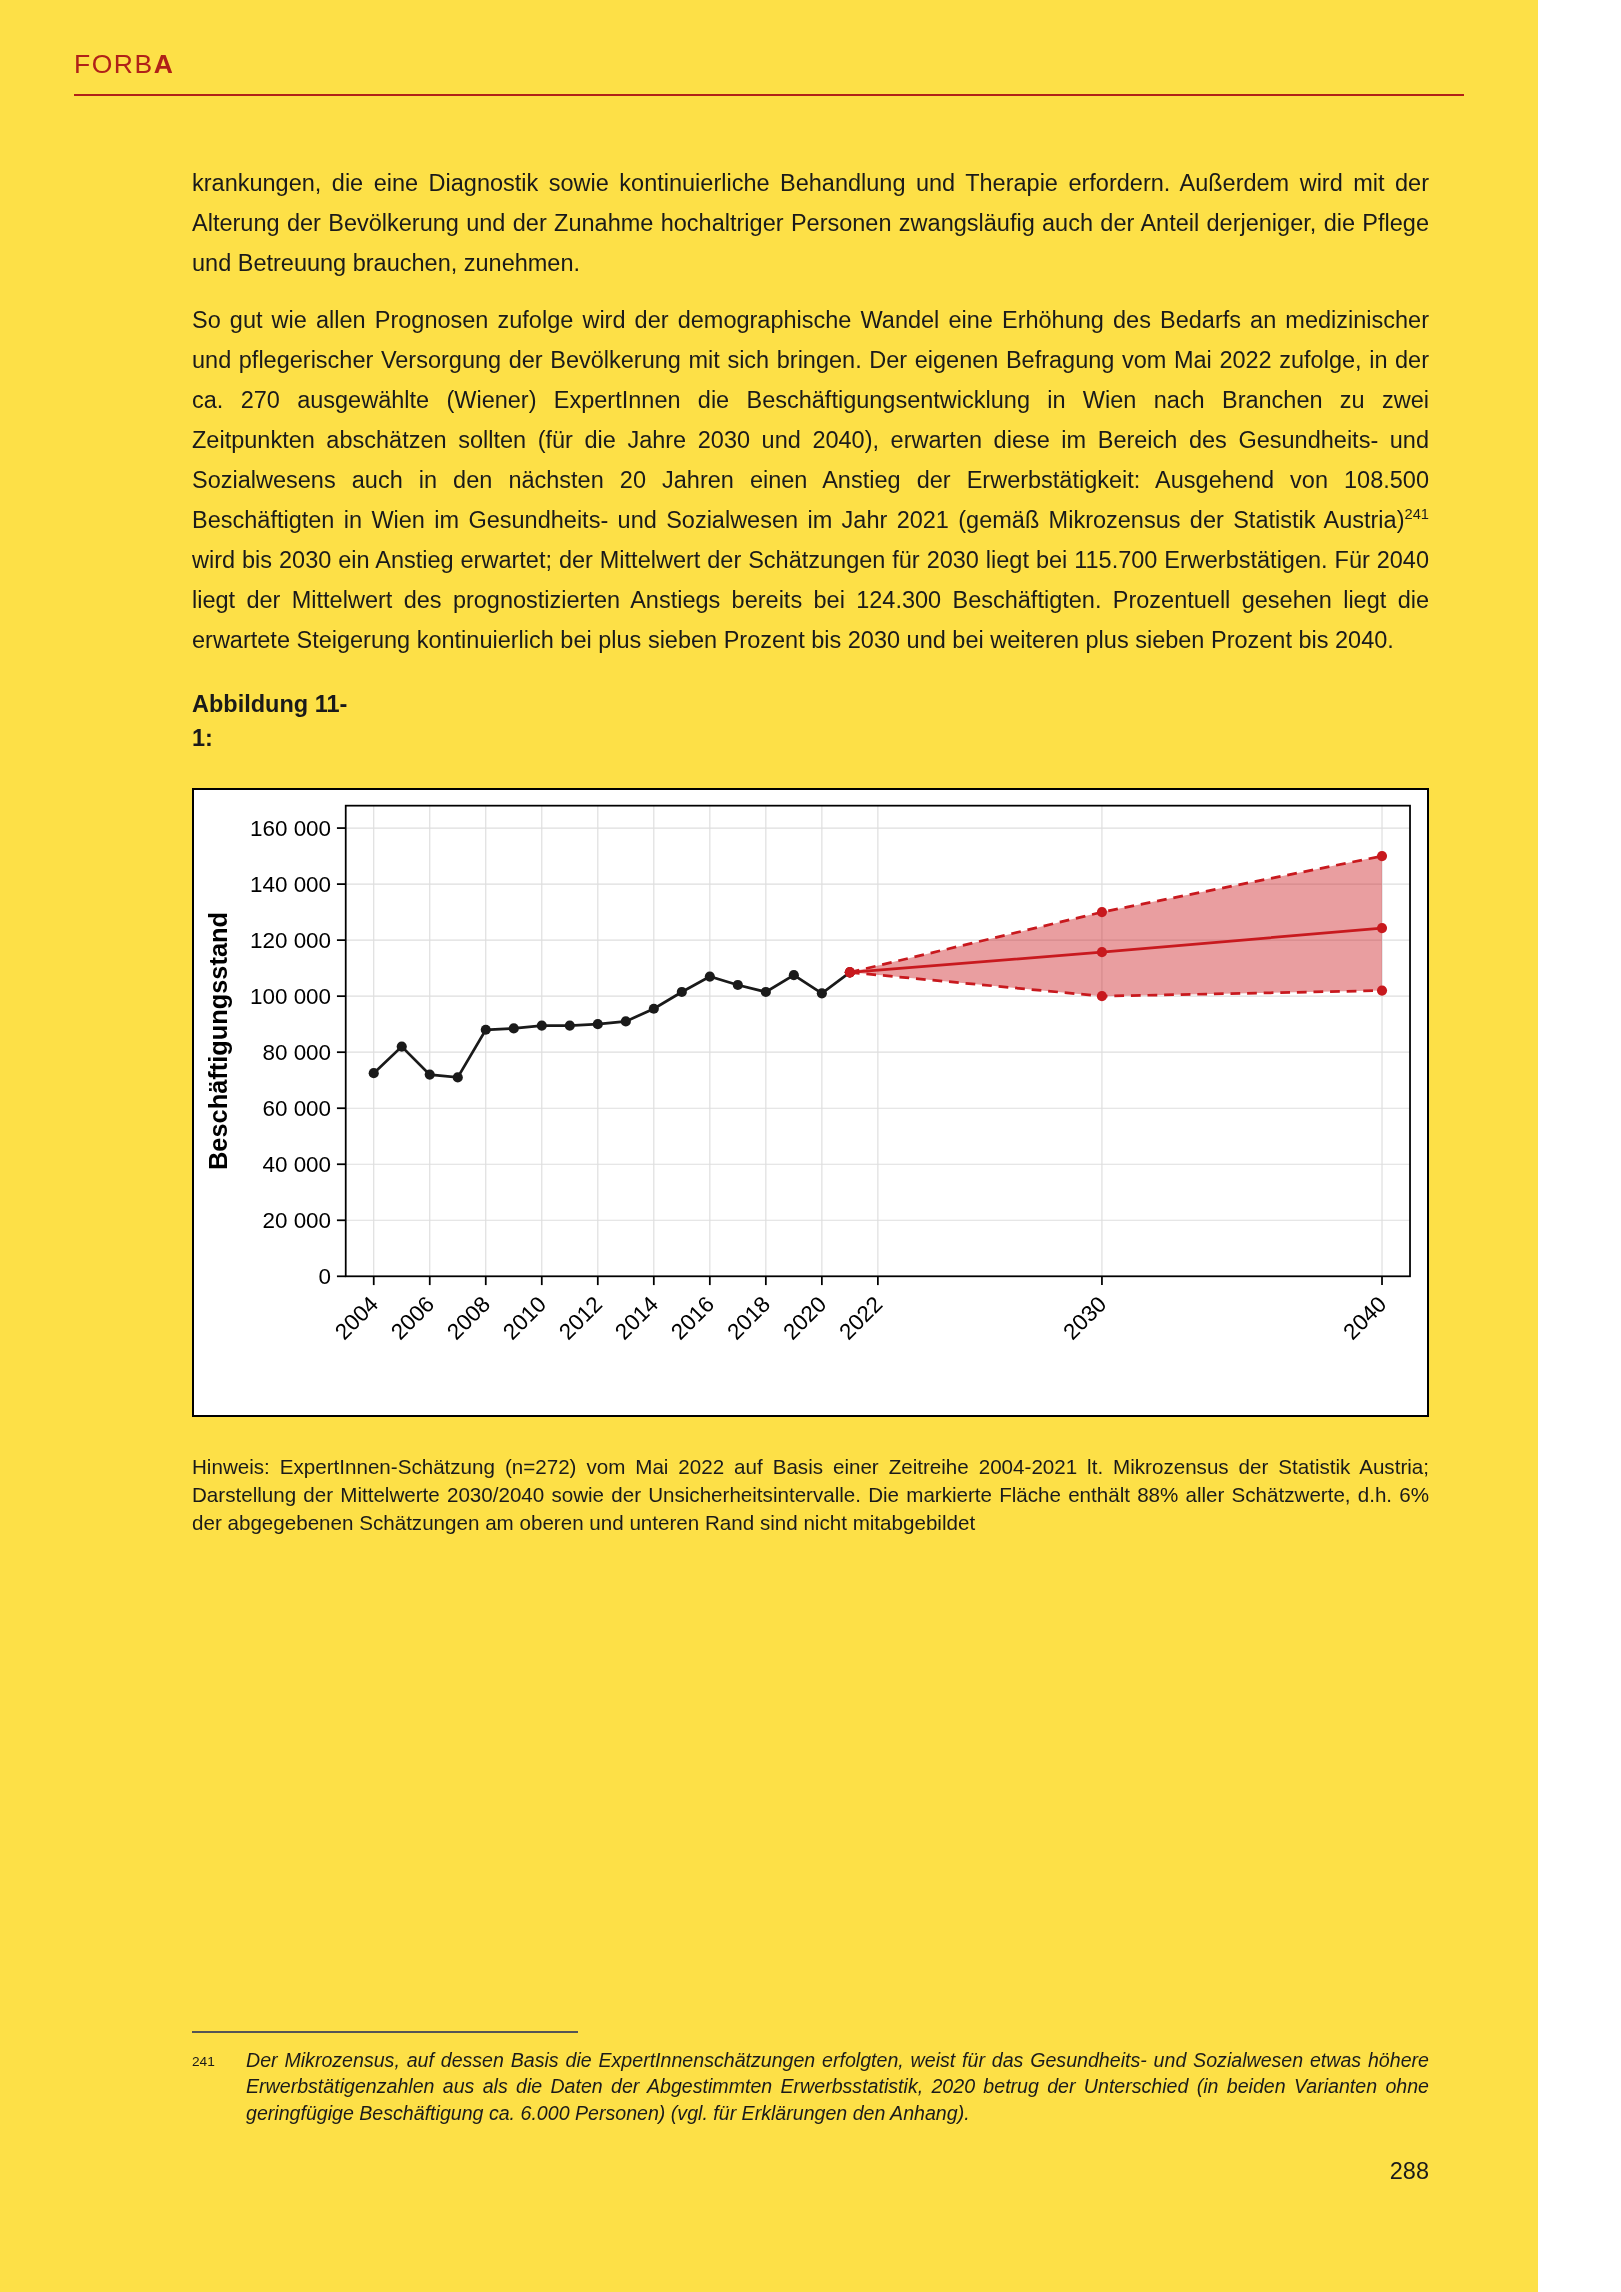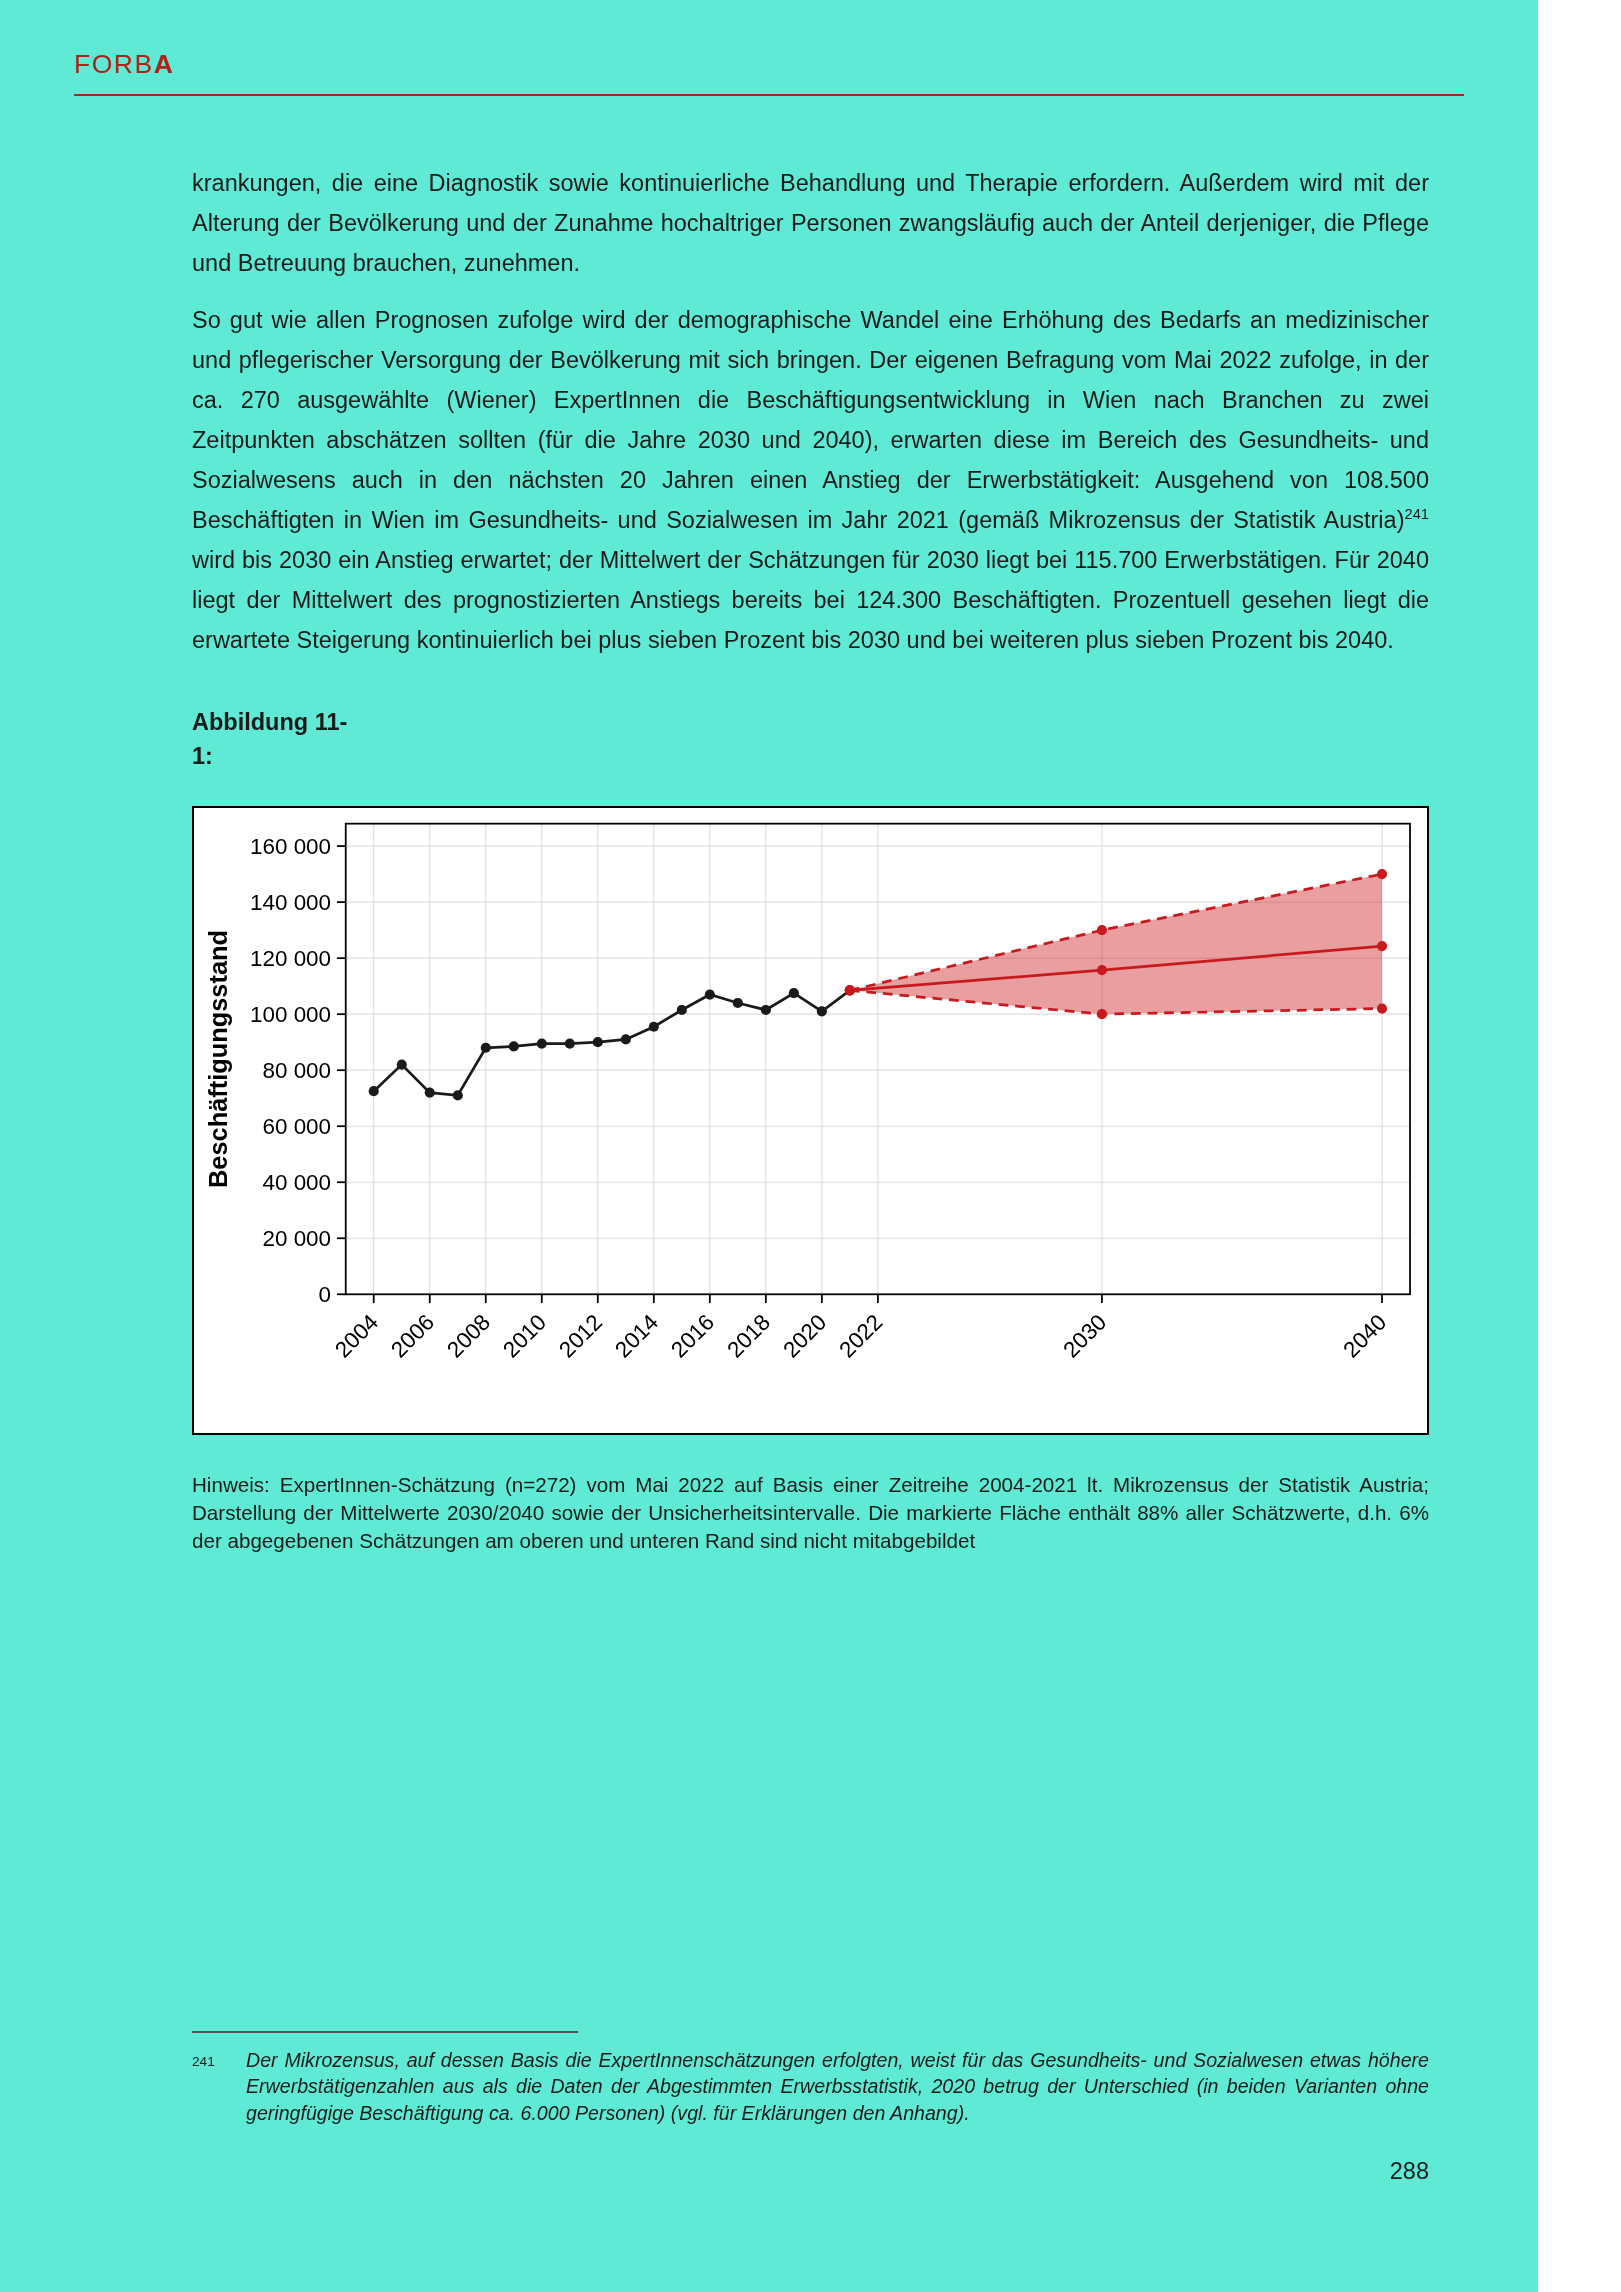--- a/index.html
+++ b/index.html
@@ -1,32 +1,32 @@
 <!DOCTYPE html>
 <html lang="de"><head>
 <meta charset="utf-8">
 <style>
   * { margin:0; padding:0; box-sizing:border-box; }
   html,body { background:#ffffff; }
   .page {
-    position:relative; width:1538px; height:2293px; background:#5eead4;
+    position:relative; width:1538px; height:2293px; background:#fde047;
     font-family:"Liberation Sans", sans-serif; color:#1a1a1a; overflow:hidden;
   }
   
   .header { position:absolute; left:74px; right:74px; top:49px; }
   .brand { font-size:26.5px; letter-spacing:1.5px; color:#b02118; font-weight:400; }
   .brand .bold { font-weight:700; }
   .brand-rule { margin-top:13.7px; border:none; border-top:2.9px solid #b02118; }
 
   
   .content { position:absolute; left:192px; width:1237px; top:163px; }
   p.body { font-size:23.5px; line-height:40px; text-align:justify; margin-bottom:16.7px; }
   sup.fnref { font-size:14.7px; vertical-align:super; line-height:0; }
 
-  .caption { display:flex; font-weight:700; font-size:23.5px; line-height:34px; margin-top:45px;gap:16px; }
+  .caption { display:flex; font-weight:700; font-size:23.5px; line-height:34px; margin-top:27px;gap:16px; }
   .caption-label { flex:0 0 165px; }
   .caption-text { flex:1; }
 
   .chart-box {
     margin-top:33px; width:1237px; height:629px;
     border:2px solid #000; background:#fff; padding:2px;
   }
   .chart-box svg { width:100%; height:100%; display:block; }
 
   .hinweis { font-size:20.6px; line-height:28px; text-align:justify; margin-top:36px; }

